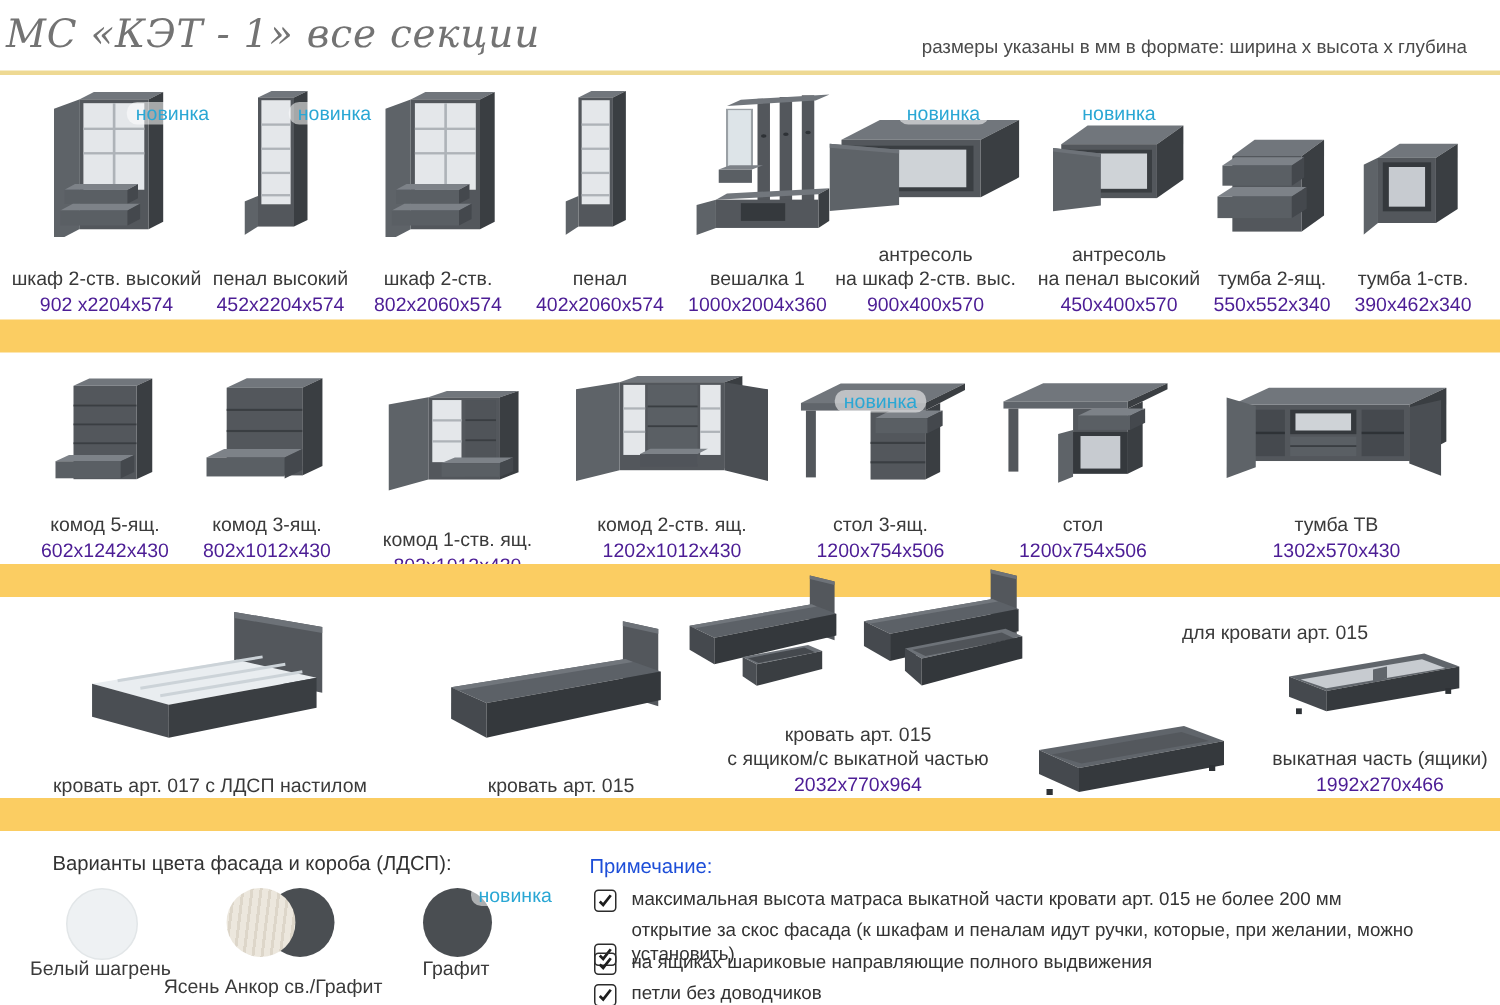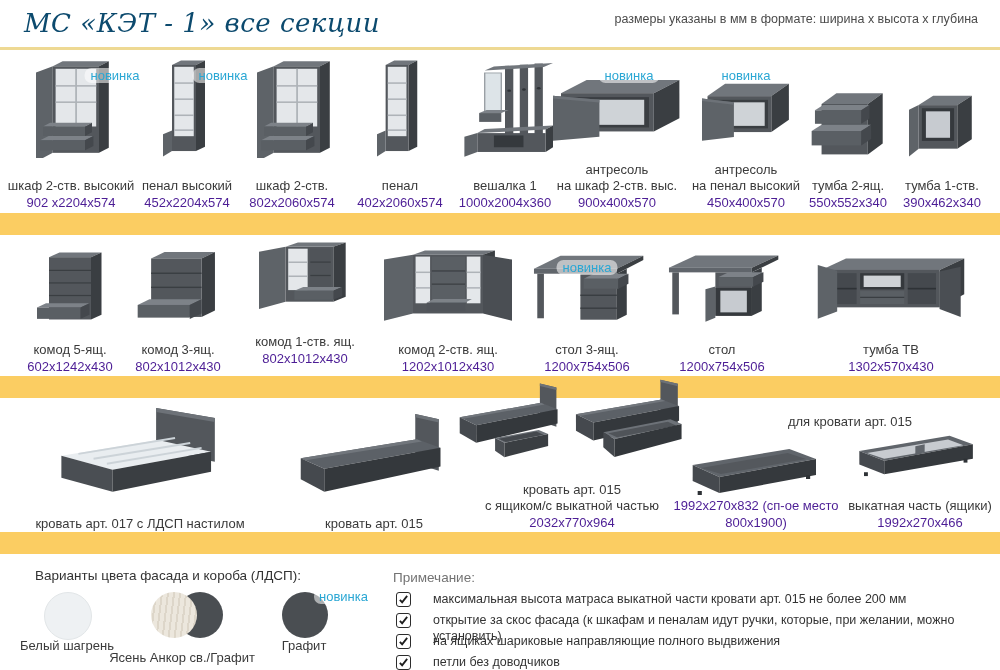--- a/index.html
+++ b/index.html
@@ -1,50 +1,50 @@
 <!DOCTYPE html>
 <html><head>
 <meta charset="utf-8">
 <style>
   html,body{margin:0;padding:0;background:#ffffff;}
   body{width:1000px;height:670px;position:relative;overflow:hidden;
        font-family:"Liberation Sans",sans-serif;color:#3a3a3a;}
-  .title{position:absolute;left:24px;top:8px;font-family:"DejaVu Serif",serif;
-         font-style:italic;font-size:26px;color:#0c4a6e;letter-spacing:.5px;}
-  .size-note{position:absolute;right:22px;top:12px;font-size:12.5px;color:#4a4a4a;}
+  .title{position:absolute;left:4px;top:8px;font-family:"DejaVu Serif",serif;
+         font-style:italic;font-size:26px;color:#737373;letter-spacing:.5px;}
+  .size-note{position:absolute;right:22px;top:24px;font-size:12.5px;color:#4a4a4a;}
   .rule{position:absolute;left:0;top:47px;width:1000px;height:3px;background:#eed993;}
   .band{position:absolute;left:0;width:1000px;height:22px;background:#fbcd62;}
   .band1{top:213px}.band2{top:376px}.band3{top:532px}
   .item{position:absolute;display:flex;flex-direction:column;justify-content:flex-end;
         align-items:center;text-align:center;}
   .imgwrap{display:flex;align-items:flex-end;justify-content:center;gap:4px;}
   .name{font-size:13px;line-height:1.25;color:#3a3a3a;white-space:pre-line;margin-top:20px;}
   .dims{font-size:13px;line-height:1.3;color:#4c1d95;margin-top:1px;}
   .new-badge{position:absolute;top:8px;left:50%;transform:translateX(-50%);
         font-size:13px;color:#2aa7d4;background:rgba(255,255,255,.55);
         border-radius:7px;padding:0 6px;white-space:nowrap;z-index:5;}
   .row3-note{position:absolute;left:770px;top:414px;width:160px;text-align:center;
         font-size:13px;color:#3a3a3a;}
   svg.f{display:block;}
   
   .cb-title{position:absolute;left:35px;top:568px;font-size:13.5px;color:#333;}
-  .note-title{position:absolute;left:393px;top:570px;font-size:13.5px;color:#737373;}
+  .note-title{position:absolute;left:393px;top:570px;font-size:13.5px;color:#1d4ed8;}
   .swatch{position:absolute;width:46px;height:46px;border-radius:50%;}
   .sw-white{left:44px;top:592px;background:#eef1f3;border:1px solid #e2e6e8;}
   .sw-dark2{left:177px;top:592px;background:#4a4e52;}
   .sw-wood{left:151px;top:592px;background:#e8e3d8;
            background-image:repeating-linear-gradient(97deg,#ece7dd 0 4px,#ddd6c9 4px 6px);}
   .sw-dark3{left:282px;top:592px;background:#4a4e52;}
   .sw-label{position:absolute;top:638px;font-size:13px;color:#3a3a3a;text-align:center;}
   .swl1{left:7px;width:120px;}
   .swl2{left:107px;width:150px;margin-top:12px;}
   .swl3{left:244px;width:120px;}
   .sw-new{position:absolute;left:314px;top:589px;font-size:13px;color:#2aa7d4;
           background:rgba(255,255,255,.55);border-radius:7px;padding:0 5px;z-index:5;}
-  .note-row{position:absolute;left:396px;display:flex;align-items:flex-start;gap:22px;}
+  .note-row{position:absolute;left:396px;display:flex;align-items:flex-end;gap:10px;}
   .nr1{top:592px}.nr2{top:613px}.nr3{top:634px}.nr4{top:655px}
   .checkbox{width:13px;height:13px;border:1.6px solid #2c2c2c;border-radius:3px;
           flex:0 0 auto;display:flex;align-items:center;justify-content:center;margin-top:0px;}
   .note-text{font-size:12.5px;color:#333;line-height:1.25;}
 </style>
 </head>
 <body>
 
 <svg width="0" height="0" style="position:absolute" aria-hidden="true">
 <defs>
@@ -351,21 +351,21 @@
   <div class="name">комод 5-ящ.</div>
   <div class="dims">602х1242х430</div>
 </div>
 <div class="item" style="left:118px;top:250px;width:120px;height:126px">
   <svg class="f" width="84" height="90" viewBox="0 0 100 102" preserveAspectRatio="none">
       <use href="#g-komod4"></use>
     </svg>
   <div class="name">комод 3-ящ.</div>
   <div class="dims">802х1012х430</div>
 </div>
-<div class="item" style="left:245px;top:242px;width:120px;height:126px">
+<div class="item" style="left:245px;top:260px;width:120px;height:126px">
   <svg class="f" width="92" height="92" viewBox="0 0 104 118" preserveAspectRatio="none">
       <use href="#g-komod1d"></use>
     </svg>
   <div class="name">комод 1-ств. ящ.</div>
   <div class="dims">802х1012х430</div>
 </div>
 <div class="item" style="left:378px;top:250px;width:140px;height:126px">
   <svg class="f" width="128" height="96" viewBox="0 0 150 120" preserveAspectRatio="none">
       <use href="#g-komod2d"></use>
     </svg>
@@ -421,21 +421,20 @@
       </svg>
   </div>
   <div class="name">кровать арт. 015
 с ящиком/с выкатной частью</div>
   <div class="dims">2032х770х964</div>
 </div>
 <div class="item" style="left:673px;top:404px;width:166px;height:128px">
   <svg class="f" width="150" height="58" viewBox="0 0 180 58" preserveAspectRatio="none">
       <use href="#g-rollout1"></use>
     </svg>
-  <div class="dims">1992х270х832 (сп-ое место 800х1900)</div>
 </div>
 <div class="item" style="left:840px;top:404px;width:160px;height:128px">
   <svg class="f" width="140" height="50" viewBox="0 0 180 52" preserveAspectRatio="none">
       <use href="#g-rollout2"></use>
     </svg>
   <div class="name">выкатная часть (ящики)</div>
   <div class="dims">1992х270х466</div>
 </div>
 
 <div class="band band3"></div>

